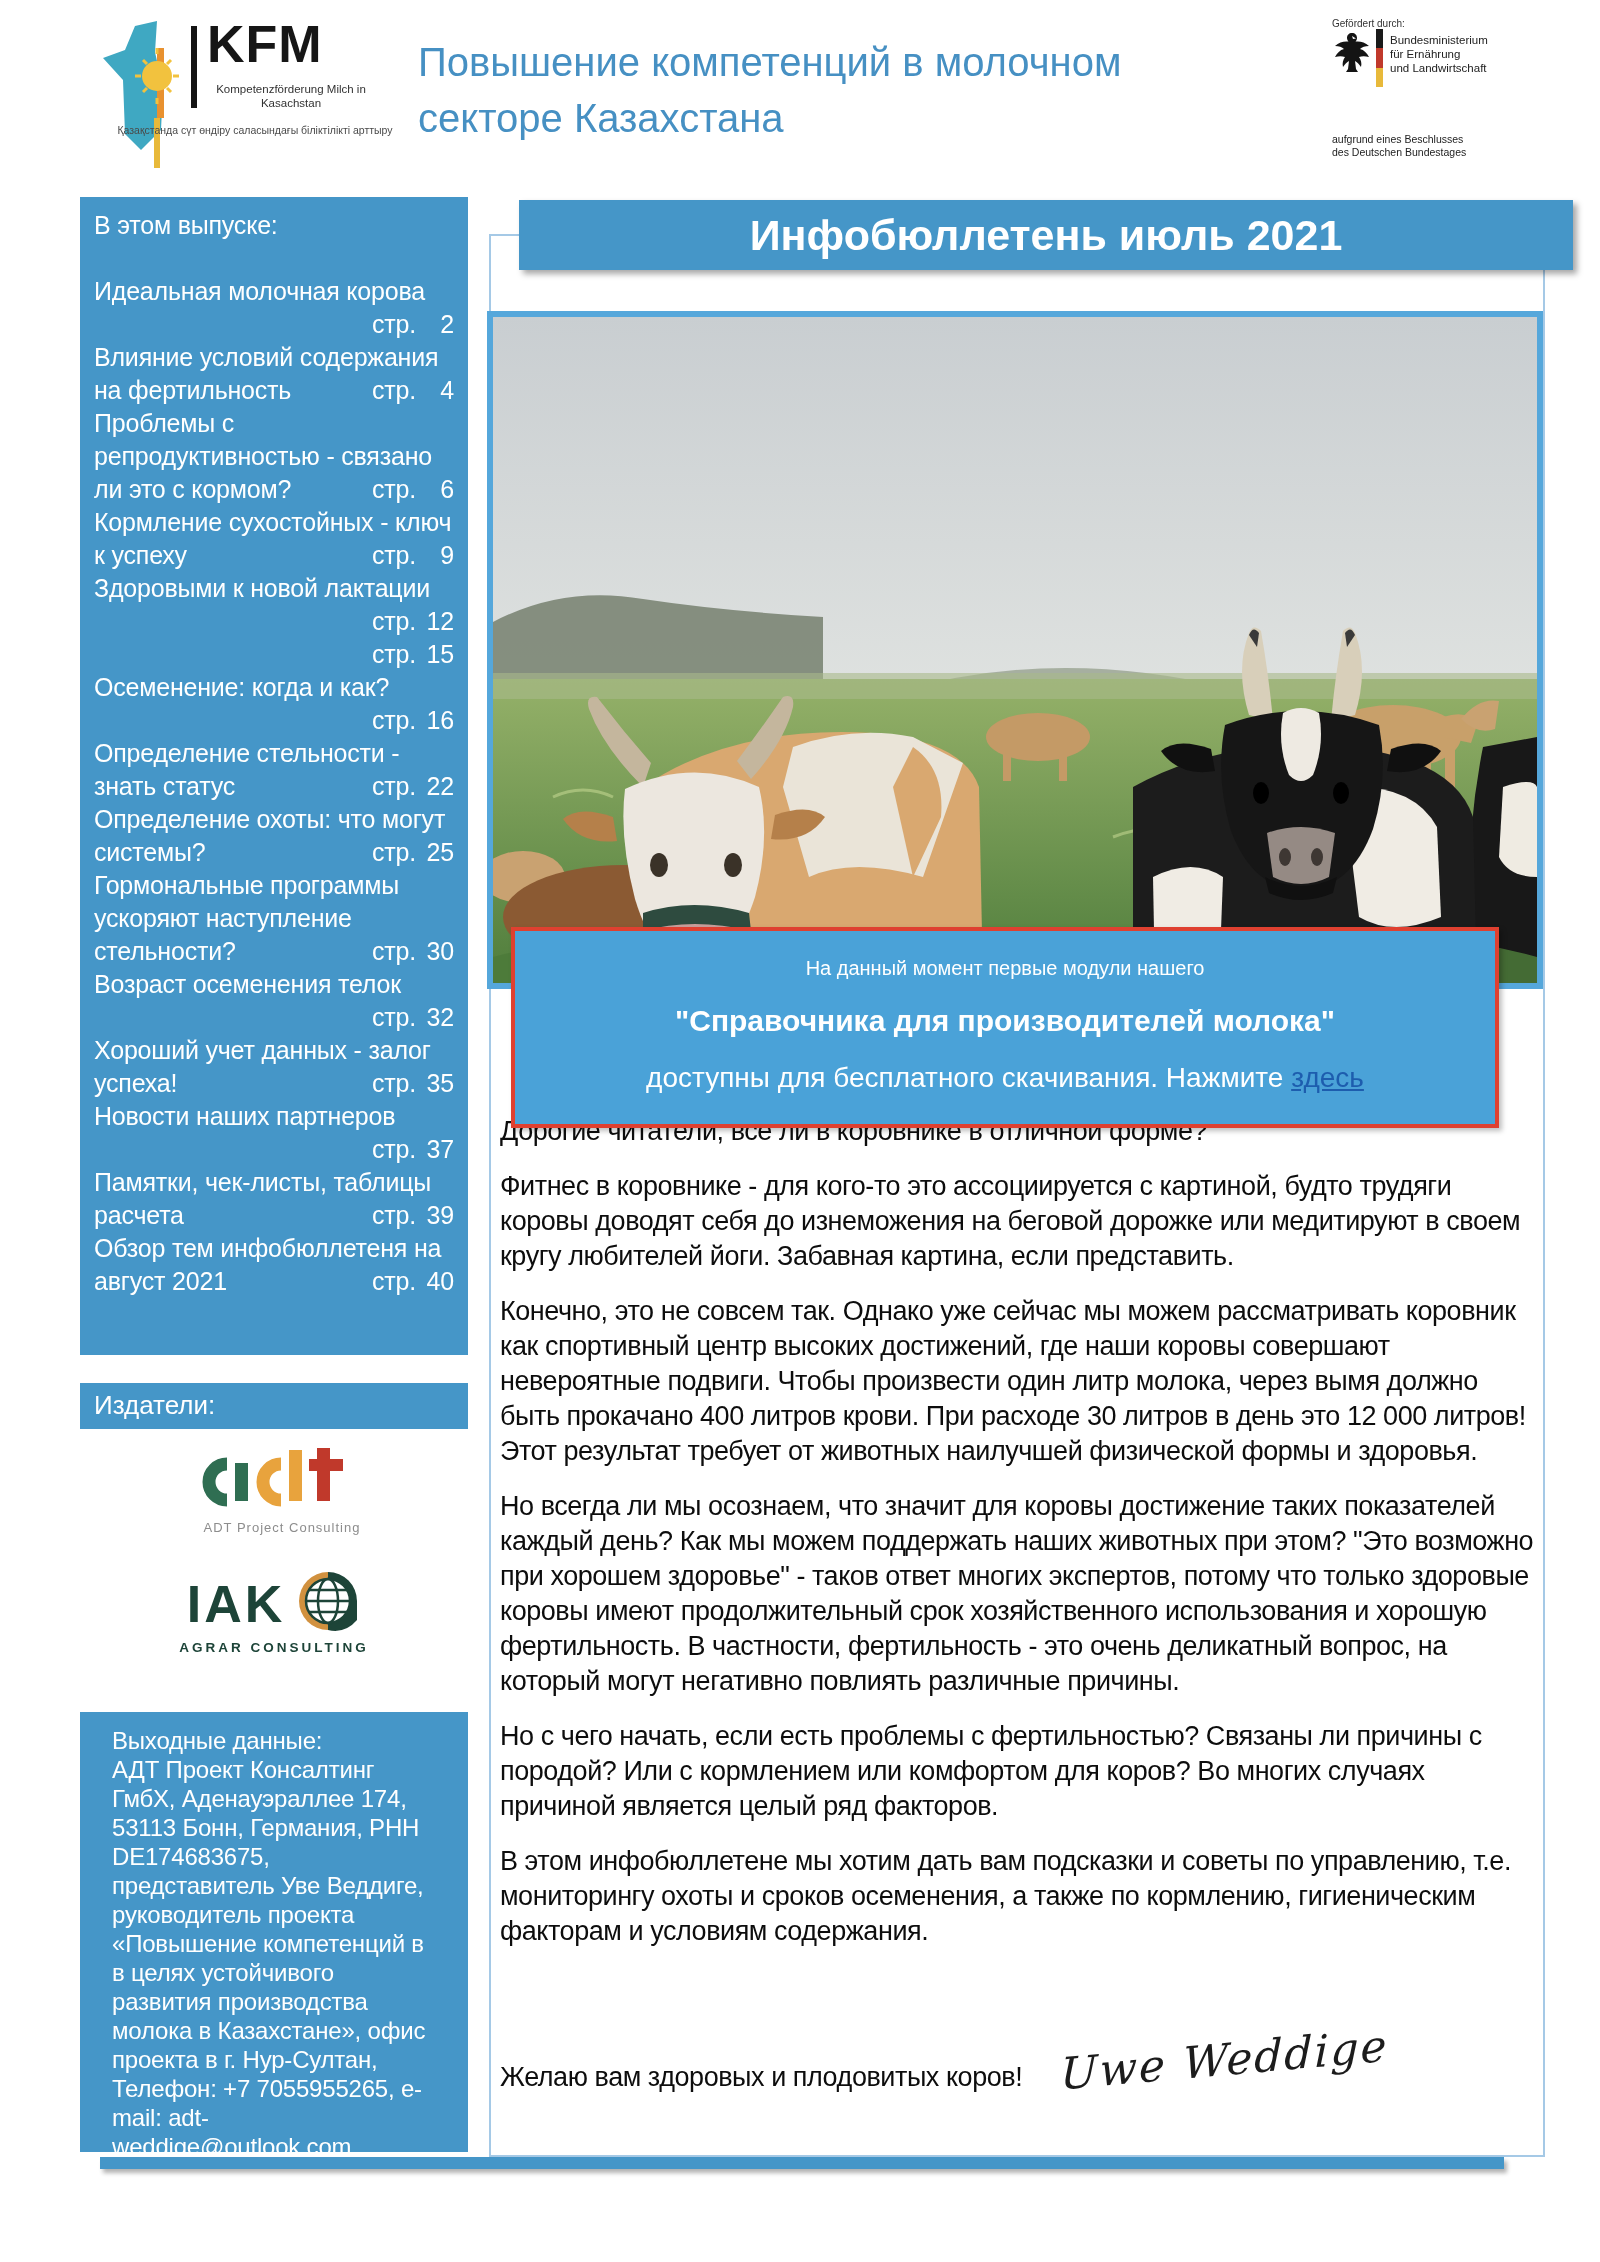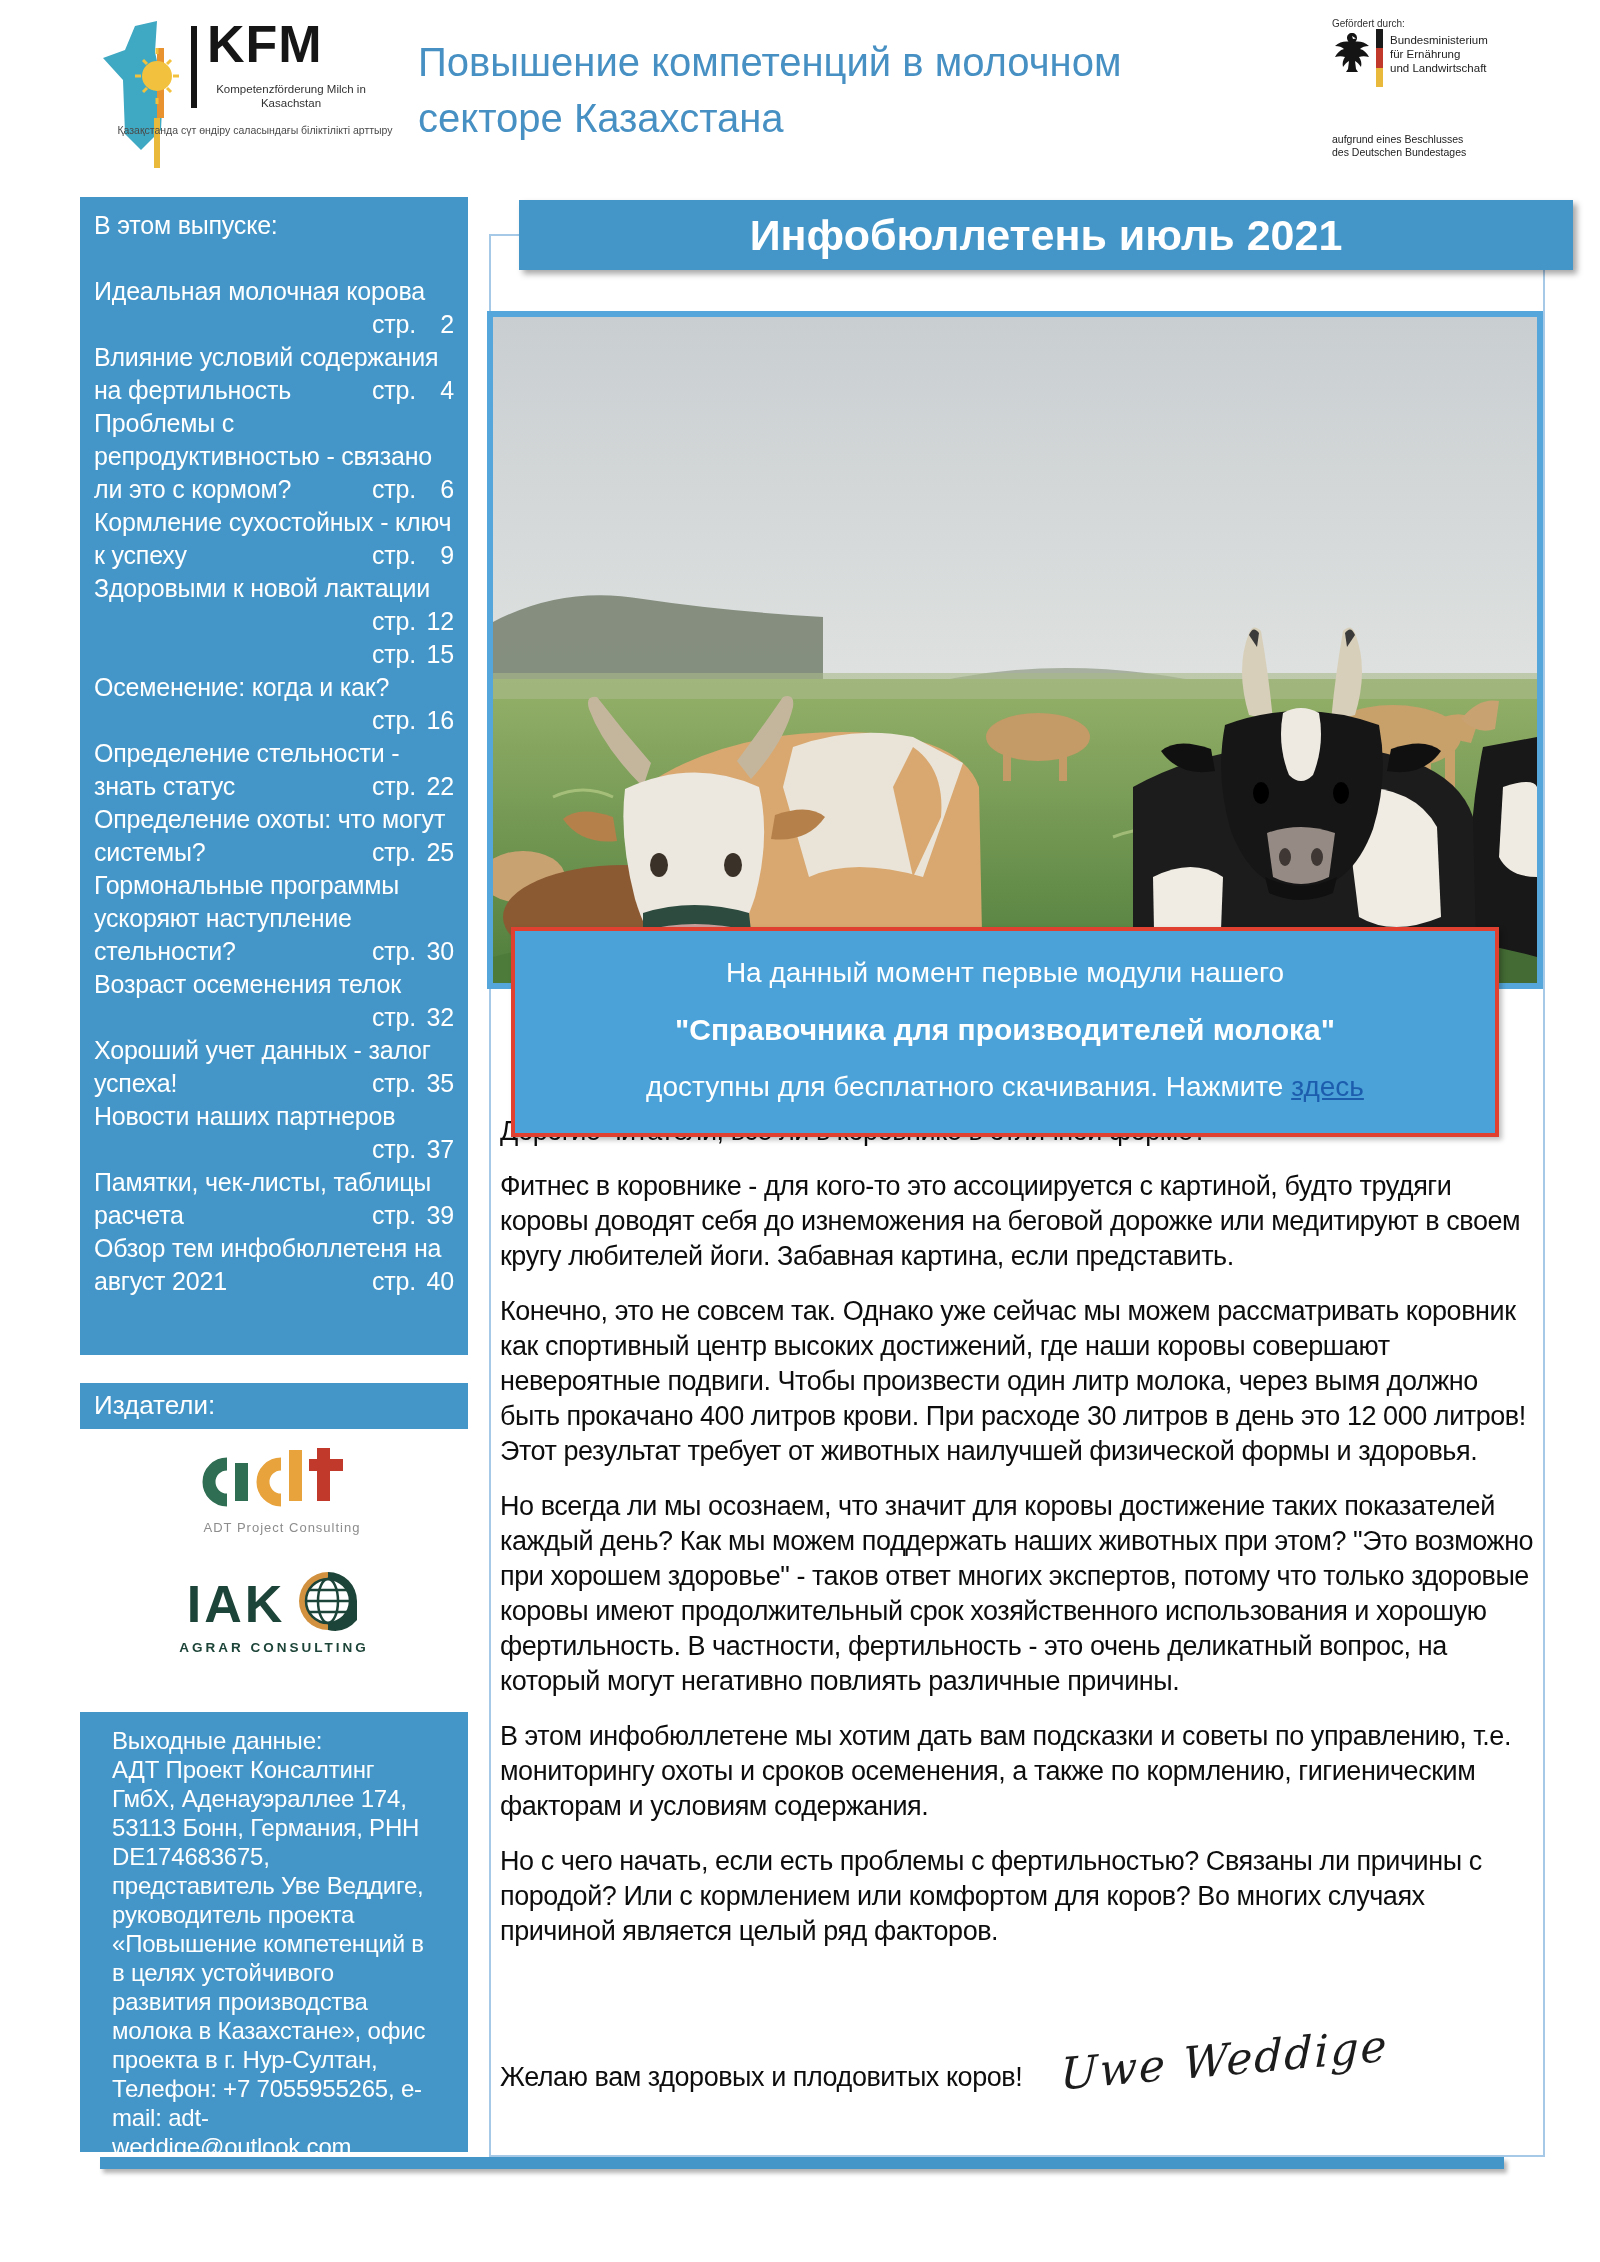--- a/index.html
+++ b/index.html
@@ -40,21 +40,21 @@
   #imprint-box { position:absolute; left:80px; top:1712px; width:388px; height:440px; padding:14px 32px; font-size:24px; line-height:29px; overflow:hidden; letter-spacing:-0.2px; }
   
   #content-frame { position:absolute; left:489px; top:234px; width:1056px; height:1923px; border:2px solid #a5c9e6; box-sizing:border-box; }
   #issue-banner { position:absolute; left:489px; top:200px; width:1054px; height:70px; line-height:70px; text-align:center;
     background:#4596c8; color:#fff; font-size:43px; font-weight:bold; box-shadow:4px 4px 6px rgba(0,0,0,.35); z-index:3;margin-left:30px; }
   #cows-photo { position:absolute; left:487px; top:311px; width:1056px; height:678px; border:6px solid #55a7db; box-sizing:border-box; z-index:2; }
   #cows-photo svg { display:block; width:100%; height:100%; }
   #callout-box { position:absolute; left:511px; top:927px; width:988px; box-sizing:border-box; z-index:5;
     background:#4aa2d8; border:4px solid #df4030; padding:26px 18px 30px; text-align:center; color:#fff;
     box-shadow:3px 3px 5px rgba(0,0,0,.25); }
-  #callout-box .l1 { font-size:28px; }
+  #callout-box .l1 { font-size:20px; }
   #callout-box .l2 { font-size:30px; font-weight:bold; margin-top:24px; }
   #callout-box .l3 { font-size:28px; margin-top:24px; }
   #callout-box a { color:#1d5dae; text-decoration:underline; cursor:pointer; }
   #article { position:absolute; left:500px; top:1114px; width:1036px; color:#0d0d0d; font-size:27px; line-height:35px; letter-spacing:-0.45px; z-index:3; }
   #article p { margin:0 0 20px 0; }
   #signature { position:absolute; left:560px; top:-28px; font-family:"DejaVu Serif", serif; font-style:italic; font-size:44px; color:#1c1c1c;
     transform:rotate(-5deg) skewX(-6deg); letter-spacing:2px; white-space:nowrap; }
   #footer-bar { position:absolute; left:100px; top:2157px; width:1404px; height:12px; background:#4596c8; box-shadow:3px 4px 4px rgba(0,0,0,.3); }
 </style>
 </head>
@@ -342,23 +342,23 @@
   <div id="article">
 
       <p>Дорогие читатели, все ли в коровнике в отличной форме?</p>
 
       <p>Фитнес в коровнике - для кого-то это ассоциируется с картиной, будто трудяги коровы доводят себя до изнеможения на беговой дорожке или медитируют в  своем кругу любителей йоги. Забавная картина, если представить.</p>
 
       <p>Конечно, это не совсем так. Однако уже сейчас мы можем рассматривать коровник как спортивный центр высоких достижений, где наши коровы совершают невероятные подвиги. Чтобы произвести один литр молока, через вымя должно быть прокачано 400 литров крови. При расходе 30 литров в день это 12 000 литров! Этот результат требует от животных наилучшей физической формы и здоровья.</p>
 
       <p>Но всегда ли мы осознаем, что значит для коровы достижение таких показателей каждый день? Как мы можем поддержать наших животных при этом? "Это возможно при хорошем здоровье" - таков ответ многих экспертов, потому что только здоровые коровы имеют продолжительный срок хозяйственного использования и хорошую фертильность. В частности, фертильность - это очень деликатный вопрос, на который могут негативно повлиять различные причины.</p>
 
+      <p>Но с чего начать, если есть проблемы с фертильностью? Связаны ли причины с породой? Или с кормлением или комфортом для коров? Во многих случаях причиной является целый ряд факторов.</p>
+
       <p>В этом инфобюллетене мы хотим дать вам подсказки и советы по управлению, т.е. мониторингу охоты и сроков осеменения, а также по кормлению, гигиеническим факторам и условиям содержания.</p>
-
-      <p>Но с чего начать, если есть проблемы с фертильностью? Связаны ли причины с породой? Или с кормлением или комфортом для коров? Во многих случаях причиной является целый ряд факторов.</p>
     </div>
   <div id="article-closing" style="position:absolute; left:500px; top:2062px; width:1036px; font-size:27px; letter-spacing:-0.45px; color:#0d0d0d; z-index:4;">
     <span class="sig-line">
       <span>Желаю вам здоровых и плодовитых коров!</span>
       <span id="signature">Uwe Weddige</span>
     </span>
   </div>
 
   <div id="footer-bar"></div>
 </div>

